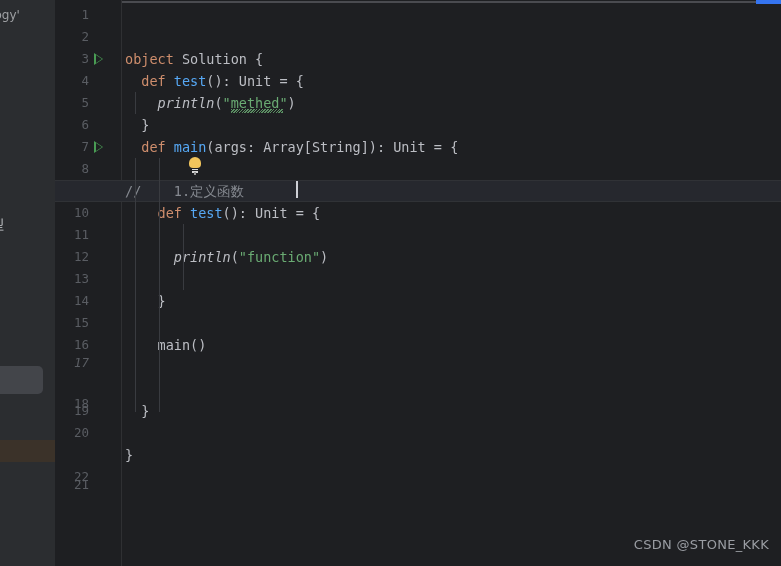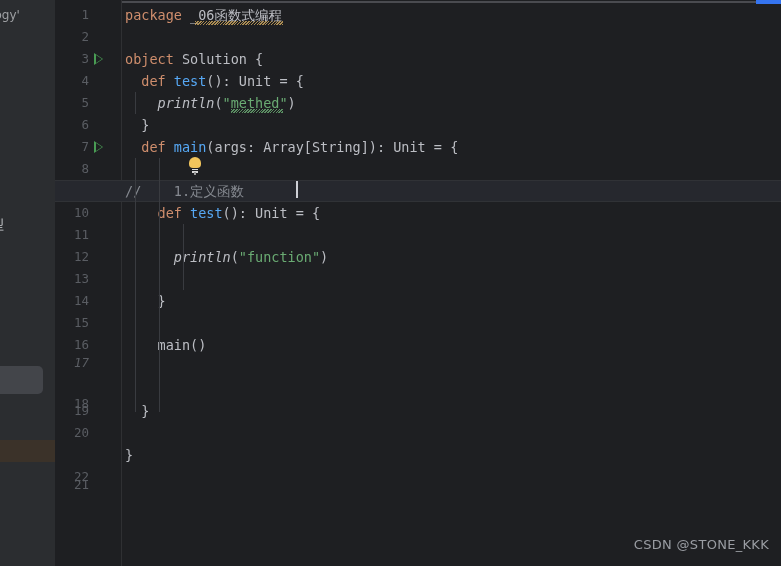--- a/index.html
+++ b/index.html
@@ -368,21 +368,20 @@
           <span class="lineno">20</span>
         </div>
         <div class="gutter-row" style="top: 444px; margin-top: 30px;">
           <span class="lineno">21</span>
         </div>
         <div class="gutter-row" style="top: 466px;">
           <span class="lineno">22</span>
         </div>
       </div>
     <div id="code">
-        <div class="code-row" style="top: 4px;"><span class="row-text"><span class="kw">package </span><span class="plain">_06函数式编程</span></span><span class="squiggle-pkg"></span></div>
         <div class="code-row" style="top: 26px;"><span class="row-text"></span></div>
         <div class="code-row" style="top: 48px;"><span class="row-text"><span class="kw">object </span><span class="plain">Solution {</span></span></div>
         <div class="code-row" style="top: 70px;"><span class="row-text"><span class="plain">  </span><span class="kw">def </span><span class="fn">test</span><span class="plain">(): Unit = {</span></span></div>
         <div class="code-row" style="top: 92px;"><span class="row-text"><span class="plain">    </span><span class="ital plain">println</span><span class="plain">(</span><span class="str">"methed"</span><span class="plain">)</span></span><span class="squiggle-str"></span></div>
         <div class="code-row" style="top: 114px;"><span class="row-text"><span class="plain">  }</span></span></div>
         <div class="code-row" style="top: 136px;"><span class="row-text"><span class="plain">  </span><span class="kw">def </span><span class="fn">main</span><span class="plain">(args: Array[String]): Unit = {</span></span></div>
         <div class="code-row" style="top: 158px;"><span class="row-text"></span></div>
         <div class="code-row" style="top: 180px;"><div class="current-line-hl"></div><span class="row-text"><span class="cmt-gray">//    1.定义函数</span></span></div>
         <div class="code-row" style="top: 202px;"><span class="row-text"><span class="plain">    </span><span class="kw">def </span><span class="fn">test</span><span class="plain">(): Unit = {</span></span></div>
         <div class="code-row" style="top: 224px;"><span class="row-text"></span></div>

